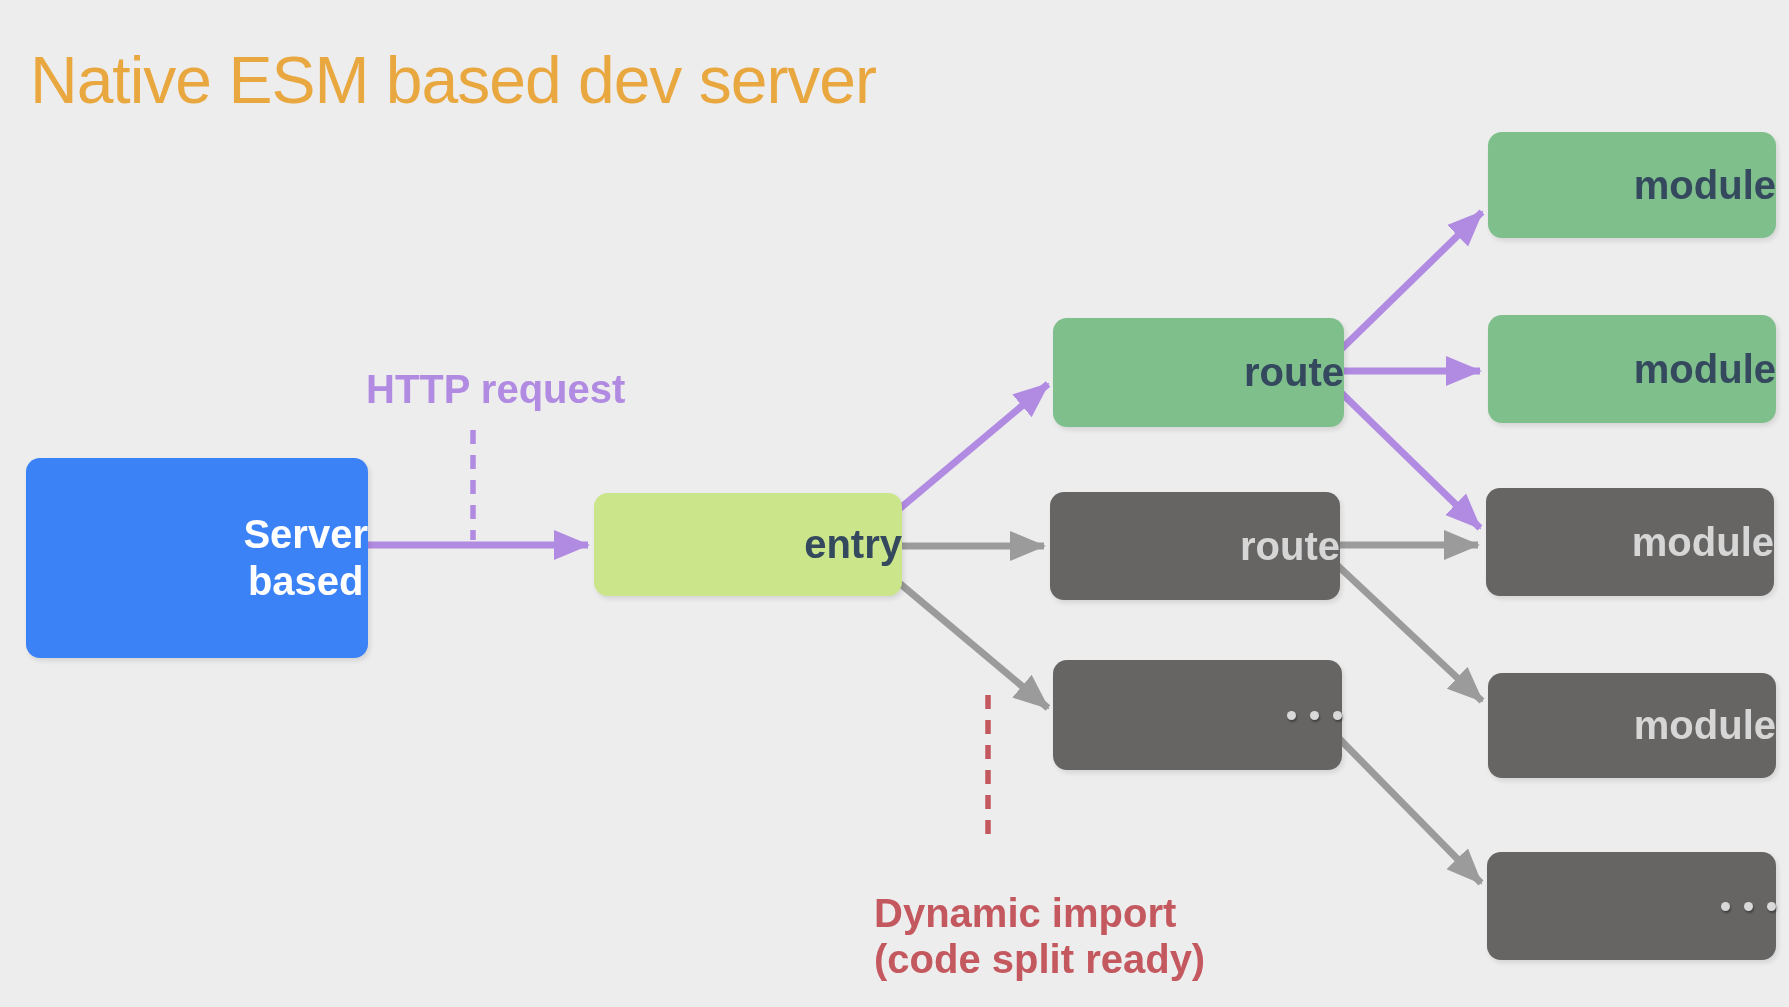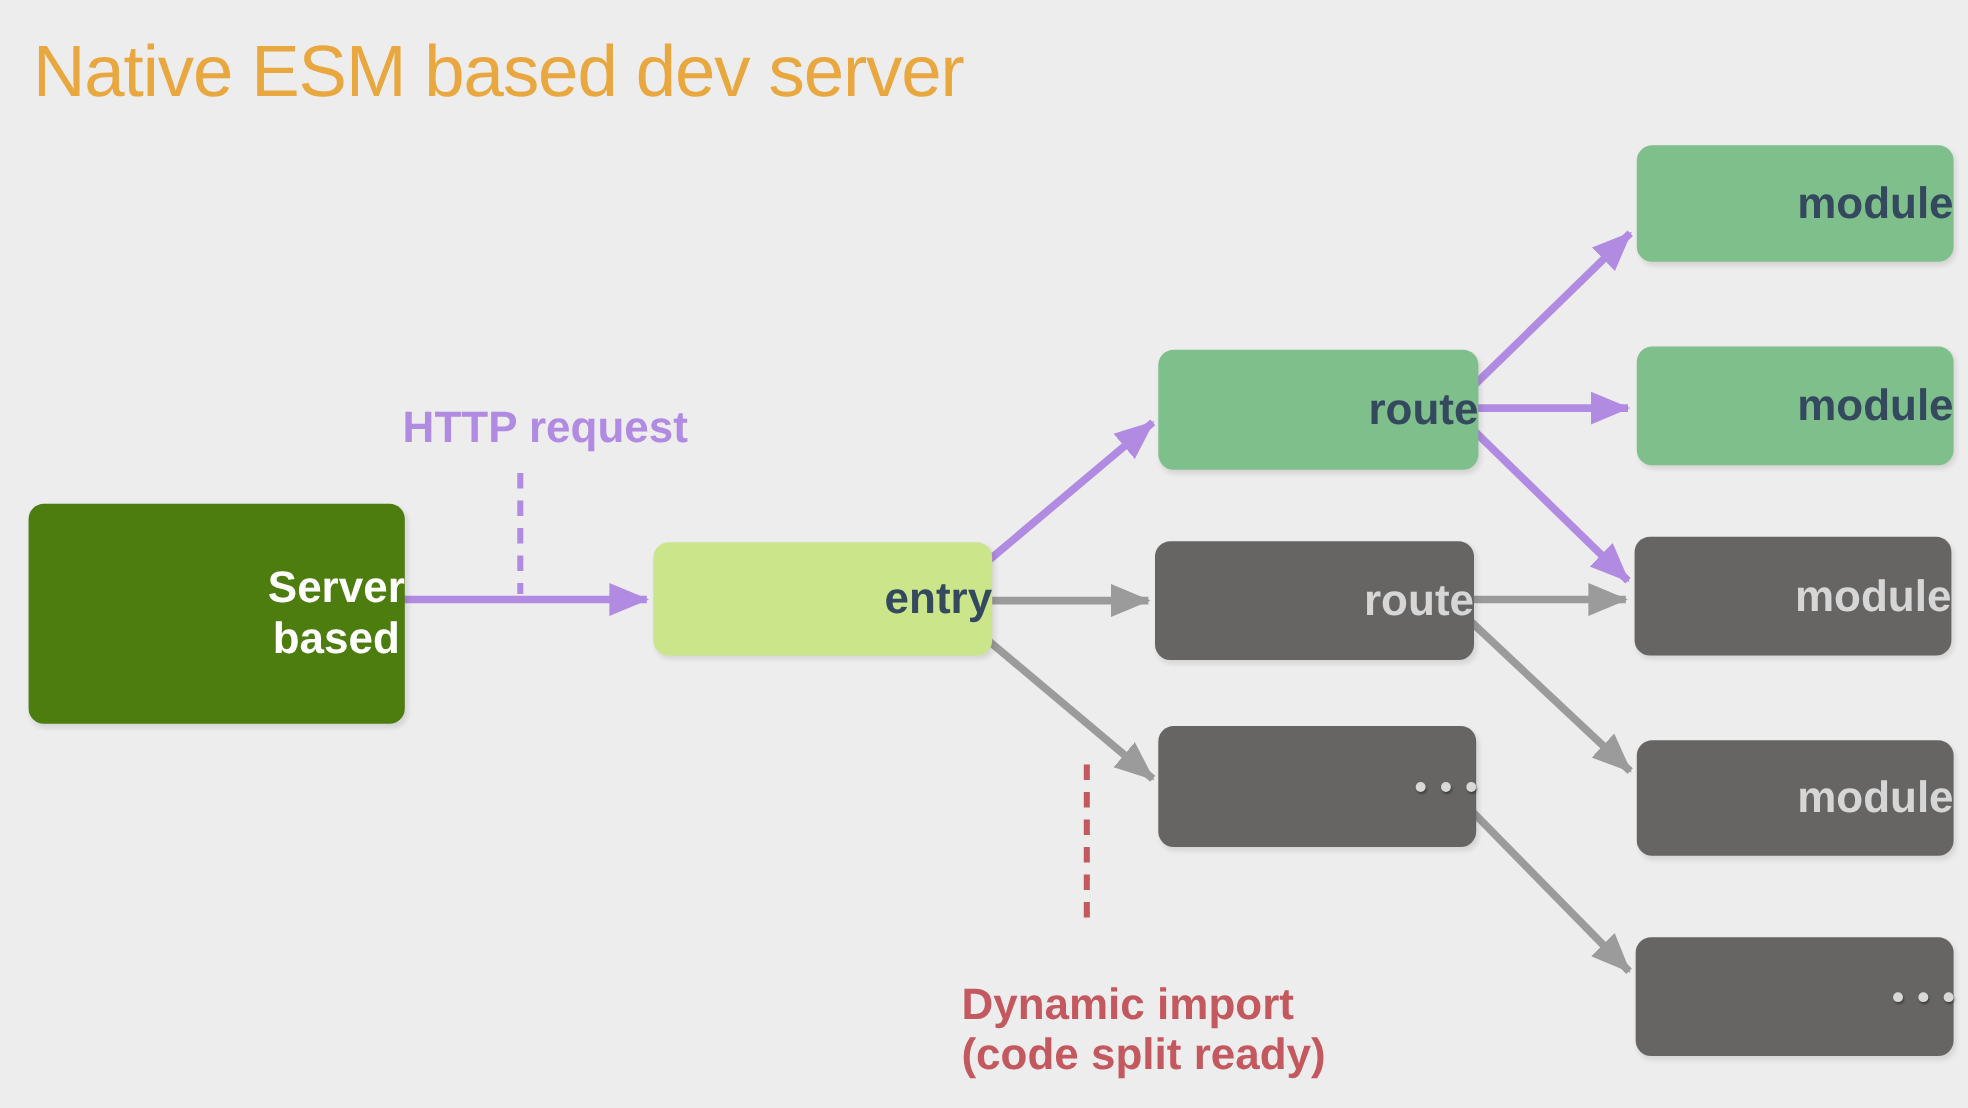--- a/index.html
+++ b/index.html
@@ -9,40 +9,40 @@
   }
   .canvas{
     position:relative;
     width:1789px;
     height:1007px;
     background:#ededed;
     overflow:hidden;
   }
   .page-title{
     position:absolute;
-    left:30px; top:26px;
+    left:30px; top:42px;
     font-size:66px;
     font-weight:500;
     letter-spacing:-1px;
     color:#e9a73f;
     white-space:nowrap;
   }
   .node{
     position:absolute;
     display:flex;
     align-items:center;
     justify-content:flex-end;
     border-radius:14px;
     font-weight:700;
     font-size:40px;
     box-shadow:2px 3px 5px rgba(0,0,0,0.10);
     text-align:center;
     padding-left:24px;
   }
-  .node.teal{ background:#4d7c0f; color:#ffffff; line-height:1.18; }
+  .node.teal{ background:#3b82f6; color:#ffffff; line-height:1.18; }
   .node.lime{ background:#cbe58a; color:#34495e; }
   .node.green{ background:#7fbf8c; color:#34495e; }
   .node.dark{ background:#666564; color:#d6d6d6; }
 
   .server{ left:26px; top:458px; width:318px; height:200px; }
   .entry{ left:594px; top:493px; width:284px; height:103px; }
   .route-a{ left:1053px; top:318px; width:267px; height:109px; }
   .route-b{ left:1050px; top:492px; width:266px; height:108px; }
   .dots-mid{ left:1053px; top:660px; width:265px; height:110px; }
   .module-1{ left:1488px; top:132px; width:264px; height:106px; }

